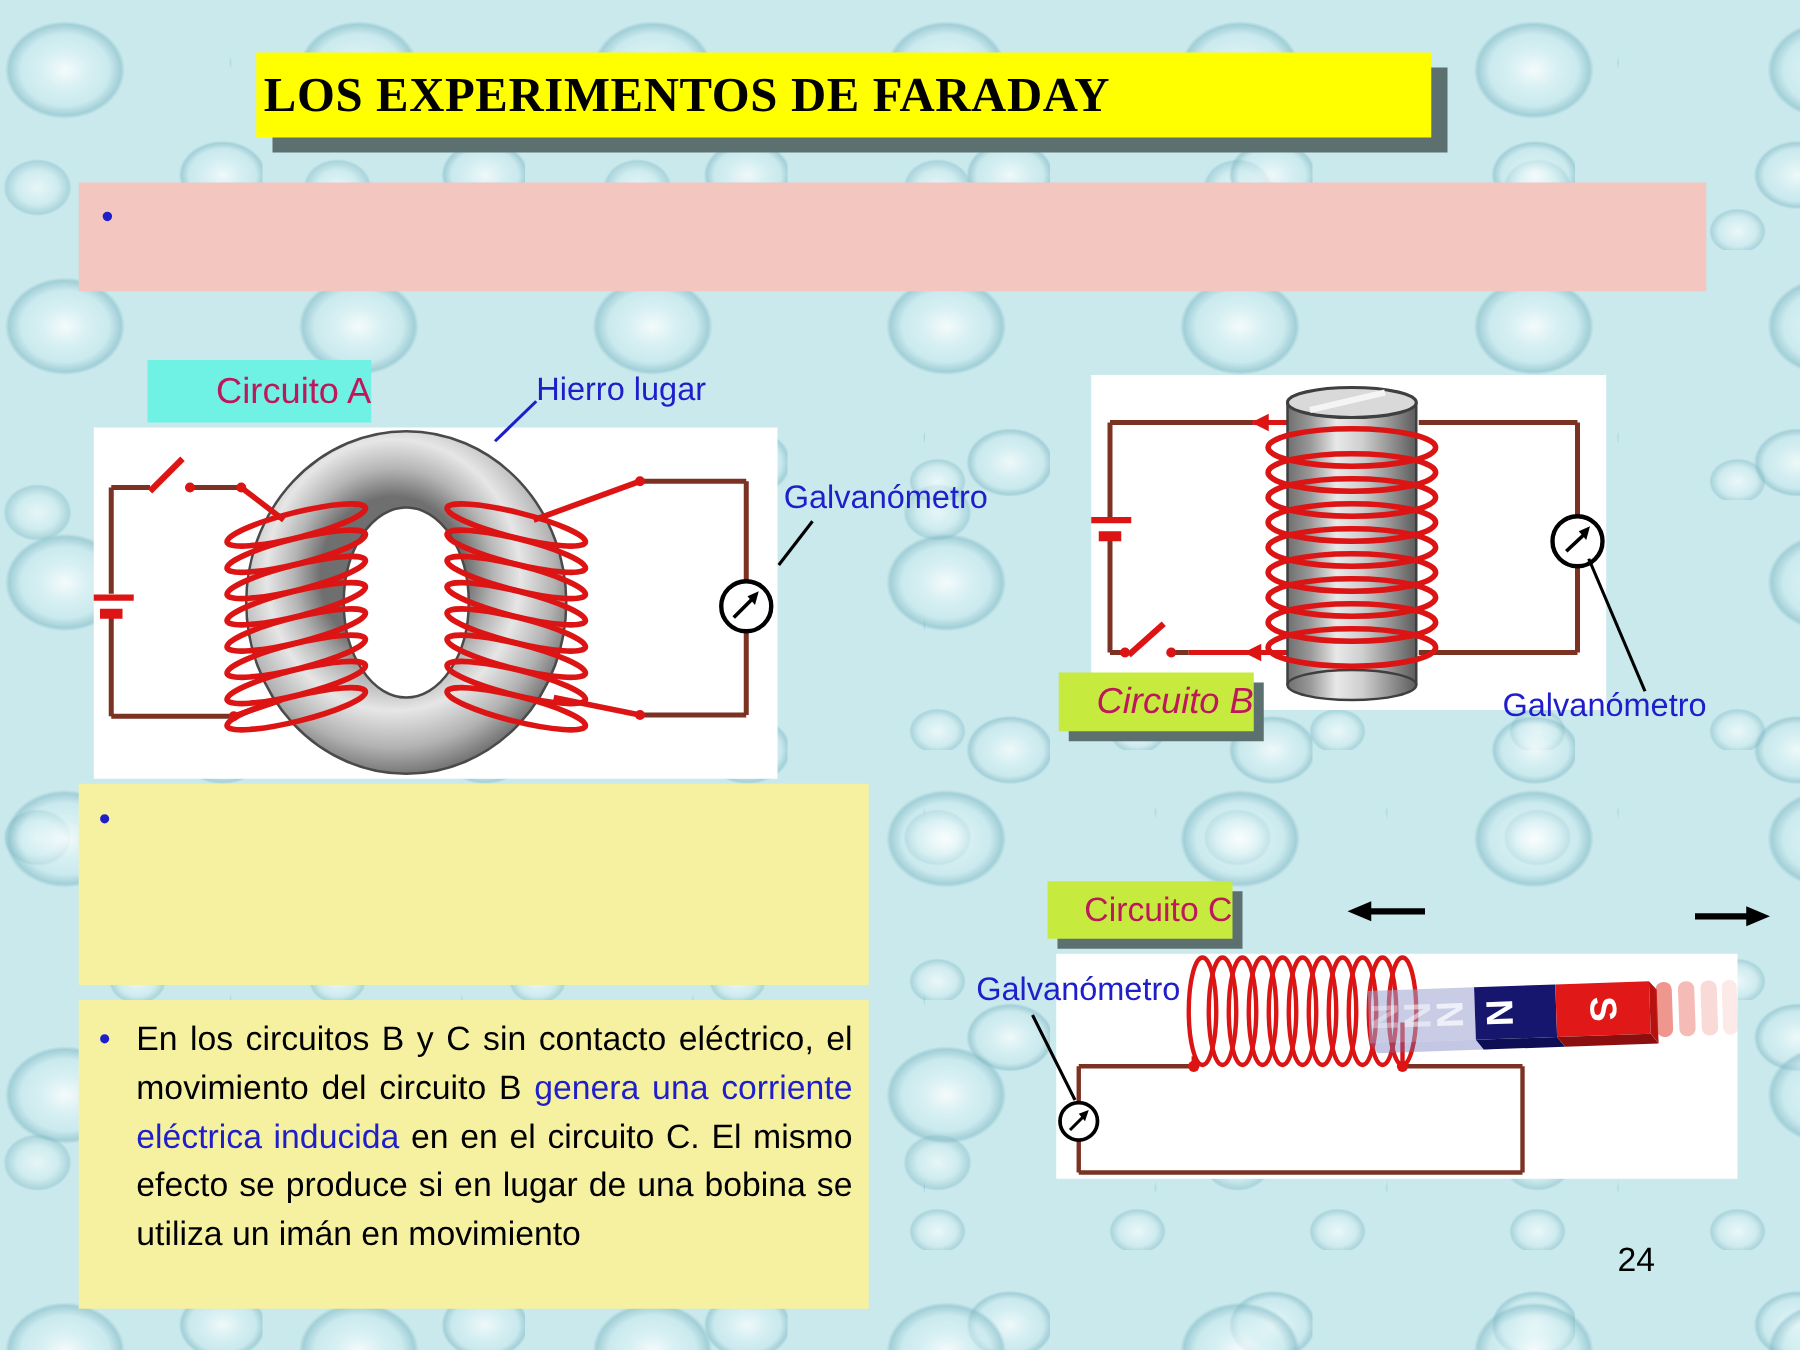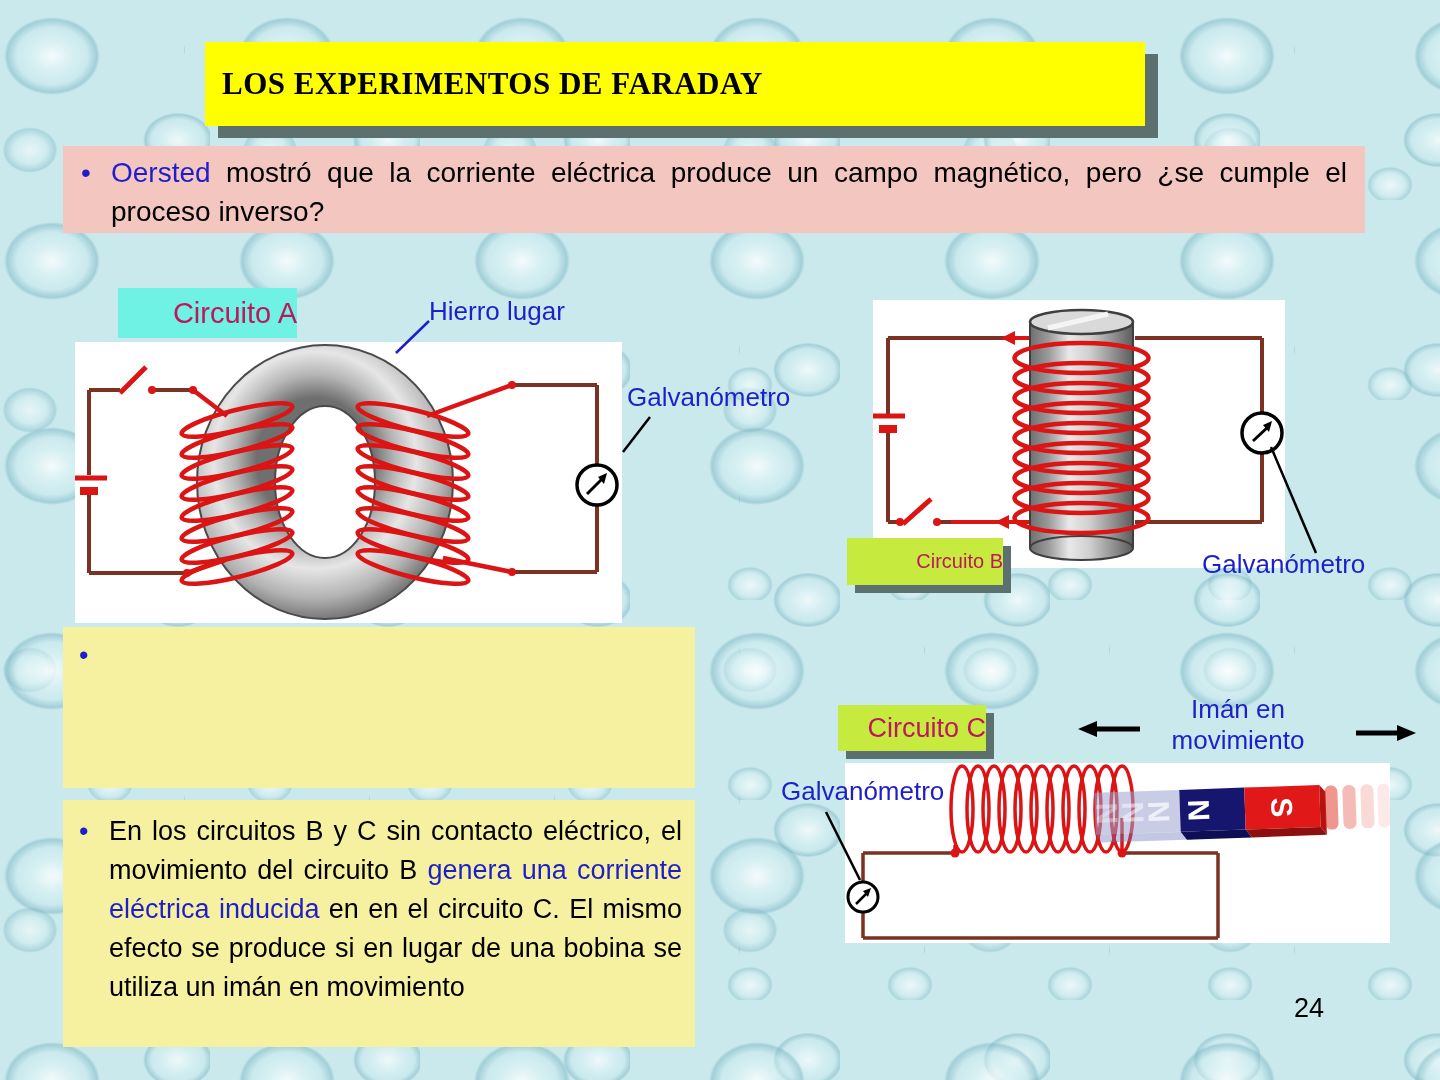--- a/index.html
+++ b/index.html
@@ -10,25 +10,25 @@
     background-image:
       radial-gradient(ellipse 64px 52px at 52px 56px, rgba(255,255,255,.8) 0%, rgba(226,245,247,.55) 30%, rgba(205,236,240,.35) 55%, rgba(123,181,194,.5) 70%, rgba(123,181,194,0) 75%),
       radial-gradient(ellipse 46px 36px at 178px 140px, rgba(255,255,255,.7) 0%, rgba(222,243,246,.5) 35%, rgba(203,234,238,.3) 58%, rgba(118,176,190,.45) 71%, rgba(118,176,190,0) 76%),
       radial-gradient(ellipse 30px 24px at 110px 185px, rgba(252,255,255,.65) 0%, rgba(214,238,242,.4) 50%, rgba(126,183,196,.4) 70%, rgba(126,183,196,0) 76%),
       radial-gradient(ellipse 22px 18px at 200px 50px, rgba(250,254,255,.6) 0%, rgba(210,236,240,.35) 52%, rgba(130,186,198,.38) 70%, rgba(130,186,198,0) 76%),
       radial-gradient(ellipse 36px 30px at 30px 150px, rgba(255,255,255,.55) 0%, rgba(215,240,243,.4) 45%, rgba(125,182,195,.4) 70%, rgba(125,182,195,0) 76%);
     background-size:235px 205px, 210px 230px, 160px 200px, 185px 150px, 240px 260px;
   }
   .abs{position:absolute;}
   .title-banner{
-    left:205px; top:42px; width:940px; height:84px;
+    left:205px; top:42px; width:940px; height:68px;
     background:var(--title-bg,#ffff00);
     box-shadow:13px 12px 0 var(--shadow,#5c7070);
-    display:flex; align-items:center; padding-left:17px; box-sizing:border-box;
-    font-family:"Liberation Serif", serif; font-weight:bold; font-size:31px; color:#000;
+    display:flex; align-items:center; padding-left:6px; box-sizing:border-box;
+    font-family:"Liberation Serif", serif; font-weight:bold; font-size:39px; color:#000;
     letter-spacing:.5px; z-index:5;
   }
   .intro-box{
     left:63px; top:146px; width:1302px; height:87px;
     background:var(--intro-bg,#f4c6c0);
     display:flex; box-sizing:border-box; padding:7px 18px 0 18px;
     font-size:28px; line-height:39px; color:#000; z-index:5;
   }
   .note-box{
     background:var(--note-bg,#f6f1a1);
@@ -42,21 +42,21 @@
   .blue{color:var(--accent-blue,#1e1ecb);}
   .panel{background:#ffffff; z-index:10;}
   .panel-a{left:75px; top:342px; width:547px; height:281px;}
   .panel-b{left:873px; top:300px; width:412px; height:268px;}
   .panel-c{left:845px; top:763px; width:545px; height:180px;}
   .chip{
     display:flex; align-items:center; justify-content:flex-end;
     color:#be185d; z-index:20; box-sizing:border-box;
   }
   .chip-a{left:118px; top:288px; width:179px; height:50px; background:var(--label-a-bg,#6ff1e3); font-size:29px;}
-  .chip-b{left:847px; top:538px; width:156px; height:47px; background:var(--label-bc-bg,#c7ea3e); font-size:20px; box-shadow:8px 8px 0 var(--shadow,#5c7070);}
+  .chip-b{left:847px; top:538px; width:156px; height:47px; background:var(--label-bc-bg,#c7ea3e); font-size:29px; box-shadow:8px 8px 0 var(--shadow,#5c7070);font-style:italic;}
   .chip-c{left:838px; top:705px; width:148px; height:46px; background:var(--label-bc-bg,#c7ea3e); font-size:27px; box-shadow:8px 8px 0 var(--shadow,#5c7070);padding-left:24px;}
   .float-label{color:var(--accent-blue,#1e1ecb); font-size:26px; z-index:20; white-space:nowrap;}
   .hierro{left:429px; top:296px;}
   .galv-a{left:627px; top:382px;}
   .galv-b{left:1202px; top:549px;}
   .galv-c{left:781px; top:776px;}
   .iman{left:1160px; top:694px; width:156px; text-align:center; white-space:normal; line-height:31px;}
   .page-num{left:1294px; top:993px; font-size:27px; color:#000; z-index:20;}
   .overlay{left:0; top:0; z-index:30; pointer-events:none;}
   svg{display:block;}
@@ -65,21 +65,20 @@
 <body>
 
 <div class="slide">
 
   <div class="abs title-banner">
     <span>LOS EXPERIMENTOS DE FARADAY</span>
   </div>
 
   <div class="abs intro-box">
     <span class="bullet">•</span>
-    <span class="btext"><span class="blue">Oersted</span><span> mostró que la corriente eléctrica produce un campo magnético, pero ¿se cumple el proceso inverso?</span></span>
   </div>
 
   <div class="abs panel panel-a">
     <svg width="547" height="281" viewBox="0 0 547 281">
       <defs>
         <radialGradient id="torG" cx="46%" cy="42%" r="60%">
           <stop offset="38%" stop-color="#6f6f6f"></stop>
           <stop offset="52%" stop-color="#b5b5b5"></stop>
           <stop offset="66%" stop-color="#e6e6e6"></stop>
           <stop offset="84%" stop-color="#b2b2b2"></stop>
@@ -264,21 +263,20 @@
     <span>Circuito B</span>
   </div>
   <div class="abs chip chip-c">
     <span>Circuito C</span>
   </div>
 
   <div class="abs float-label hierro">Hierro lugar</div>
   <div class="abs float-label galv-a">Galvanómetro</div>
   <div class="abs float-label galv-b">Galvanómetro</div>
   <div class="abs float-label galv-c">Galvanómetro</div>
-  <div class="abs float-label iman">Imán en movimiento</div>
 
   <div class="abs note-box note-1">
     <span class="bullet">•</span>
   </div>
   <div class="abs note-box note-2">
     <span class="bullet">•</span>
     <span class="btext"><span>En los circuitos B y C sin contacto eléctrico, el movimiento del circuito B </span><span class="blue">genera una corriente eléctrica inducida</span><span> en en el circuito C. El mismo efecto se produce si en lugar de una bobina se utiliza un imán en movimiento</span></span>
   </div>
 
   <div class="abs page-num">24</div>

